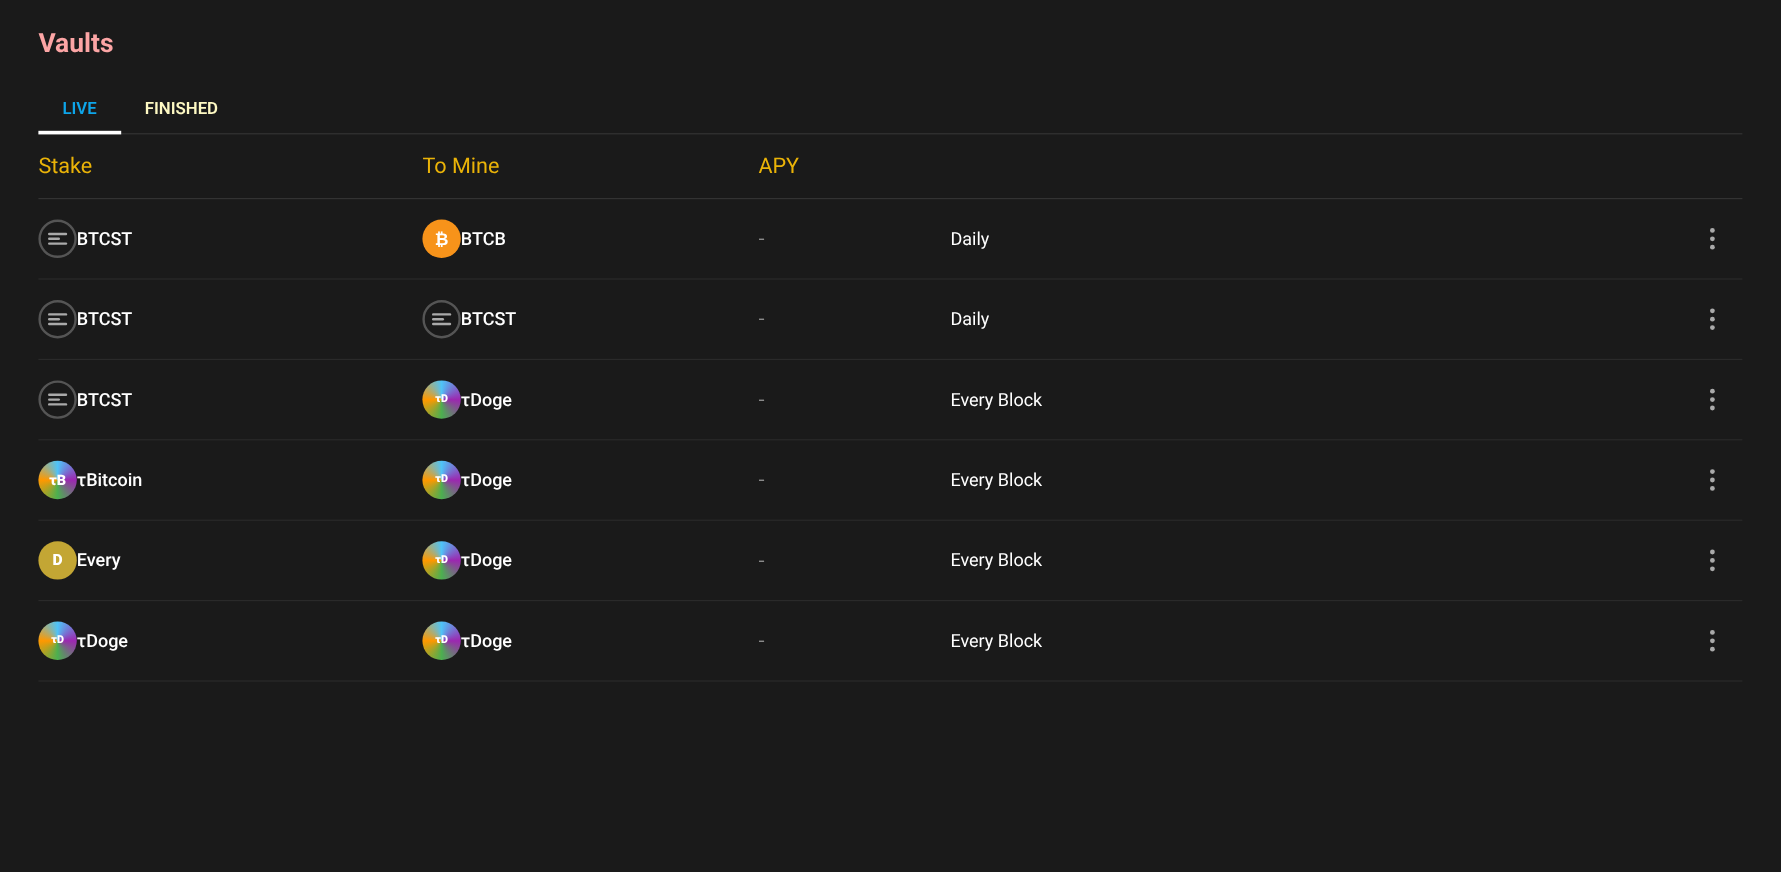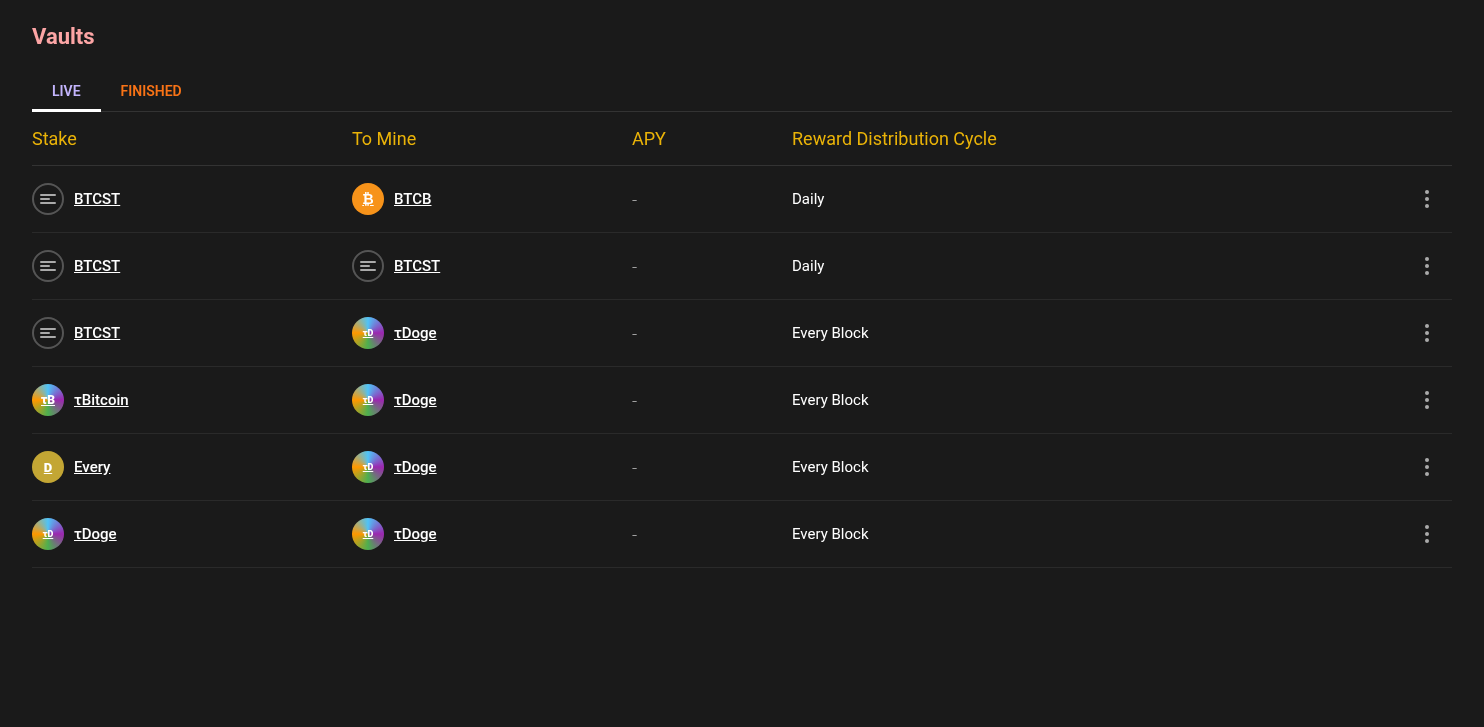--- a/index.html
+++ b/index.html
@@ -27,27 +27,27 @@
       display: flex;
       border-bottom: 1px solid #333;
       margin-bottom: 0;
     }
 
     .tab {
       padding: 10px 20px;
       cursor: pointer;
       font-size: 14px;
       font-weight: 600;
-      color: #f97316;
+      color: #fef9c3;
       border-bottom: 3px solid transparent;
       margin-bottom: -1px;
     }
 
     .tab.active {
-      color: #c4b5fd;
+      color: #0ea5e9;
       border-bottom: 3px solid #ffffff;
     }
 
     .table-header {
       display: grid;
       grid-template-columns: 320px 280px 160px 1fr 50px;
       padding: 16px 0;
       border-bottom: 1px solid #333;
       color: #eab308;
       font-size: 18px;
@@ -57,24 +57,22 @@
       display: grid;
       grid-template-columns: 320px 280px 160px 1fr 50px;
       padding: 16px 0;
       border-bottom: 1px solid #2a2a2a;
       align-items: center;
     }
 
     .cell {
       display: flex;
       align-items: center;
-      gap: 10px;
       font-size: 15px;
       font-weight: 500;
-      text-decoration: underline;
     }
 
     .token-icon {
       width: 32px;
       height: 32px;
       border-radius: 50%;
       display: flex;
       align-items: center;
       justify-content: center;
       font-size: 12px;
@@ -169,21 +167,20 @@
 
   <div class="tabs">
     <div class="tab active">LIVE</div>
     <div class="tab">FINISHED</div>
   </div>
 
   <div class="table-header">
     <div>Stake</div>
     <div>To Mine</div>
     <div>APY</div>
-    <div>Reward Distribution Cycle</div>
     <div></div>
   </div>
 
   <div id="table-body">
       <div class="table-row">
     <div class="cell">
       <div class="token-icon icon-btcst">
       <div class="btcst-icon-inner">
         <div class="btcst-line"></div>
         <div class="btcst-line short"></div>

